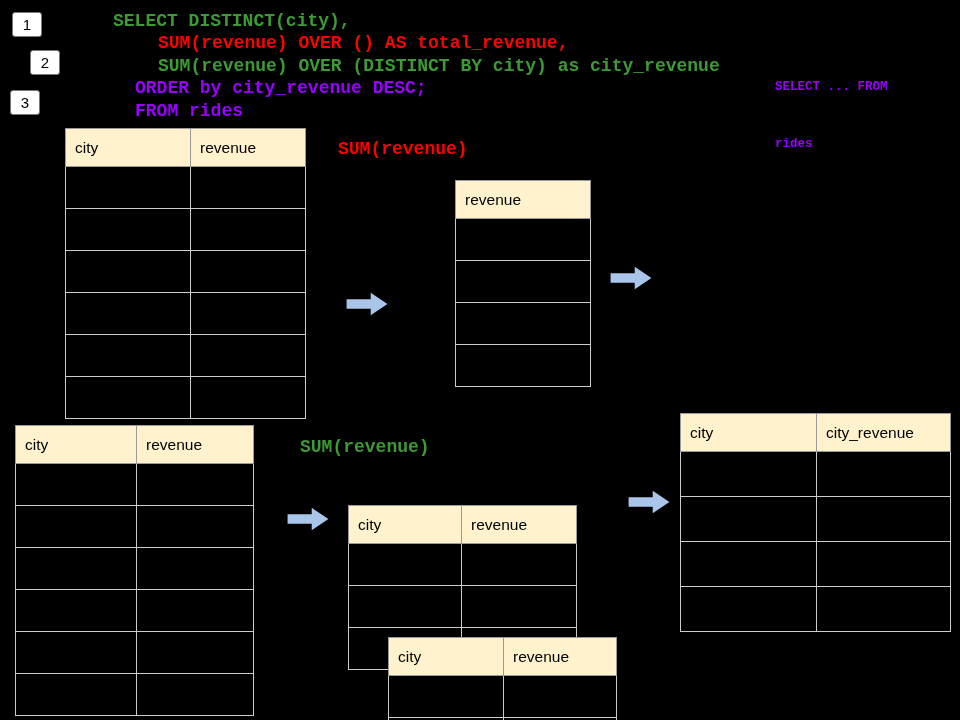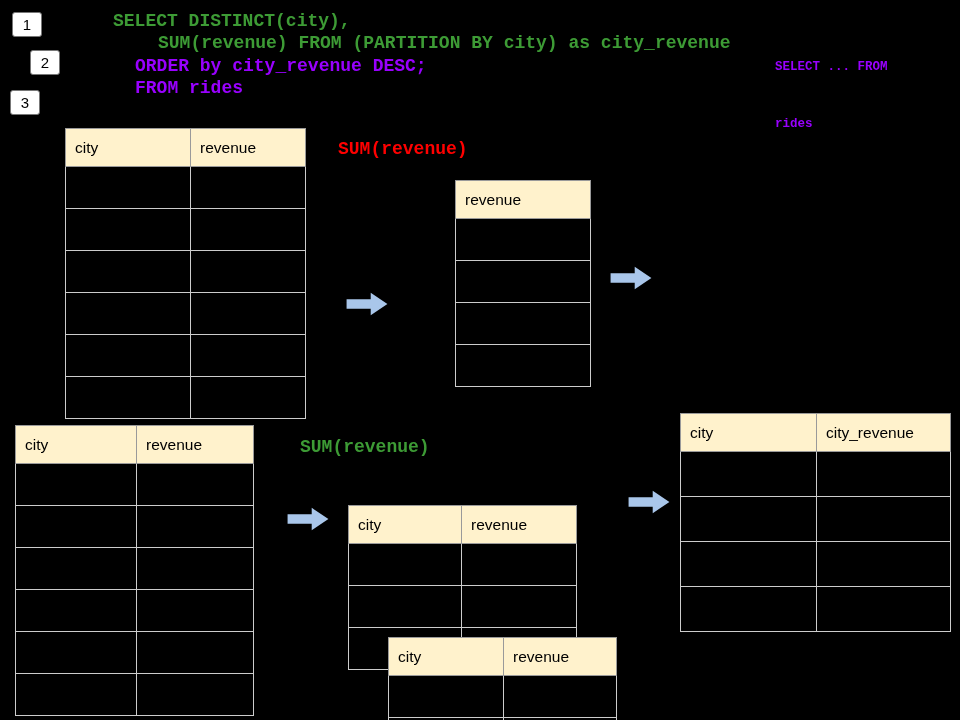--- a/index.html
+++ b/index.html
@@ -76,26 +76,27 @@
 </style>
 </head>
 <body>
 
 <div class="badge" style="left:12px; top:12px;">1</div>
 <div class="badge" style="left:30px; top:50px;">2</div>
 <div class="badge" style="left:10px; top:90px;">3</div>
 
 <div class="abs" style="left:88px; top:10px;">
   <div class="mono ind-0 c-green">SELECT DISTINCT(city),</div>
-  <div class="mono ind-2 c-green">SUM(revenue) FROM (PARTITION BY city) as city_revenue</div>
+  <div class="mono ind-2 c-red">SUM(revenue) OVER () AS total_revenue,</div>
+  <div class="mono ind-2 c-green">SUM(revenue) OVER (DISTINCT BY city) as city_revenue</div>
   <div class="mono ind-1 c-purple">ORDER by city_revenue DESC;</div>
   <div class="mono ind-1 c-purple">FROM rides</div>
 </div>
 
-<div class="abs corner-note" style="left:750px; top:20px;">
+<div class="abs corner-note" style="left:750px; top:40px;">
   <div>SELECT ... FROM</div>
   <div>rides</div>
 </div>
 
 <table class="dtable z1" style="left:65px; top:128px;">
     <colgroup>
       <col style="width:125px">
       <col style="width:115px">
     </colgroup>
     <thead>

